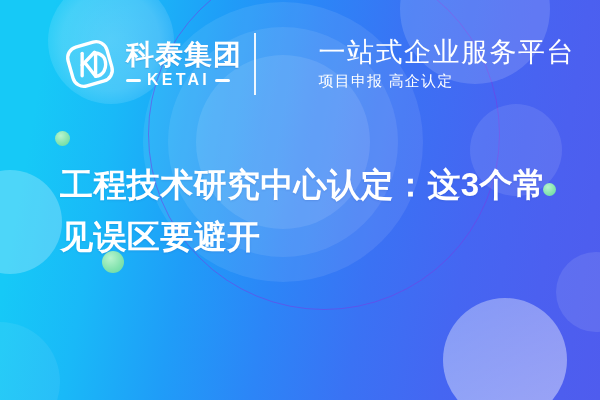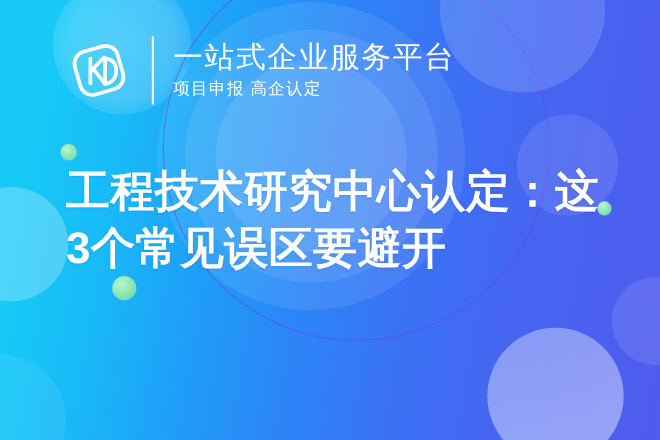--- a/index.html
+++ b/index.html
@@ -184,20 +184,21 @@
     height: 62px;
     background: rgba(255,255,255,0.9);
     margin: 0 18px 0 12px;
     flex: none;
   }
 
   .tagline {
     display: flex;
     flex-direction: column;
     justify-content: center;
+    margin-left: 45px;
   }
   .tagline-main {
     color: #ffffff;
     font-size: 27px;
     font-weight: 400;
     letter-spacing: 1.5px;
     line-height: 1.18;
     white-space: nowrap;
   }
   .tagline-sub {
@@ -207,24 +208,24 @@
     letter-spacing: 1.2px;
     line-height: 1.25;
     margin-top: 3px;
     white-space: nowrap;
   }
 
   
   .headline {
     position: absolute;
     left: 60px;
-    top: 148px;
+    top: 159px;
     width: 500px;
     color: #ffffff;
-    font-size: 40px;
+    font-size: 33px;
     font-weight: bold;
     line-height: 52px;
     letter-spacing: 0.4px;
     text-shadow: 0 1px 2px rgba(20,60,150,0.14);
   }
 </style>
 </head>
 <body>
 
 <div id="banner">
@@ -250,20 +251,28 @@
       <svg class="logo-mark" viewBox="0 0 100 100">
         <g transform="rotate(-16 50 50)">
           <rect x="14" y="14" width="72" height="72" rx="20" ry="20" fill="none" stroke="#ffffff" stroke-width="6"></rect>
         </g>
         <path d="M36 31 L36 71" fill="none" stroke="#ffffff" stroke-width="6" stroke-linecap="round"></path>
         <path d="M36 52 L58 29" fill="none" stroke="#ffffff" stroke-width="6" stroke-linecap="round"></path>
         <path d="M42 49 L60 72" fill="none" stroke="#ffffff" stroke-width="6" stroke-linecap="round"></path>
         <path d="M60 30 L60 72 C76 70 78 56 78 51 C78 41 73 32 60 30 Z" fill="none" stroke="#ffffff" stroke-width="6" stroke-linejoin="round"></path>
       </svg>
 
+      <div class="logo-words">
+        <div class="logo-cn">科泰集团</div>
+        <div class="logo-en-row">
+          <span class="logo-rule"></span>
+          <span class="logo-en">KETAI</span>
+          <span class="logo-rule"></span>
+        </div>
+      </div>
     </div>
 
     <div class="divider"></div>
 
     <div class="tagline">
       <div class="tagline-main">一站式企业服务平台</div>
       <div class="tagline-sub">项目申报 高企认定</div>
     </div>
   </div>
 

